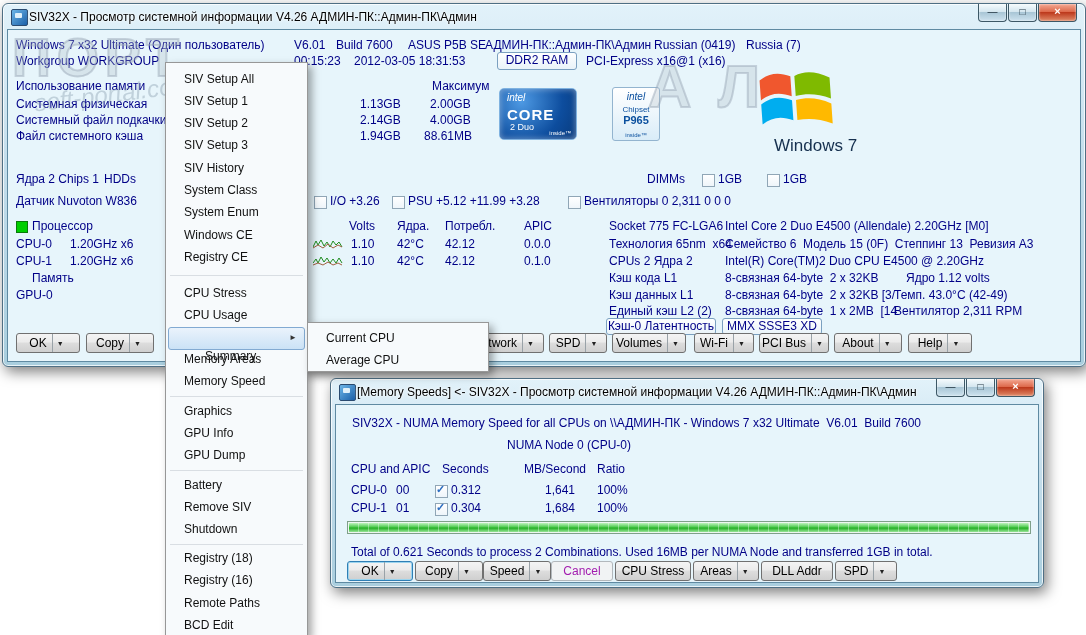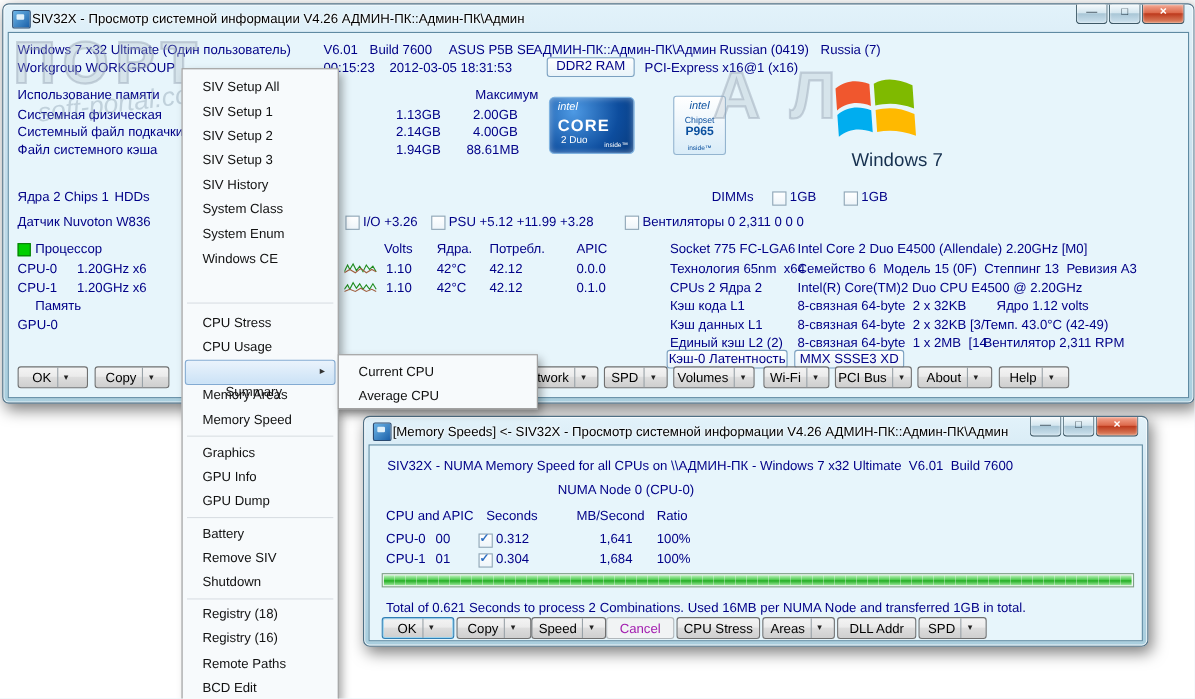--- a/index.html
+++ b/index.html
@@ -302,20 +302,21 @@
 
   <div class="menu" id="context-menu" style="left:165px;top:62px;width:141px;height:573px">
     <div class="mi" style="top:6px">SIV Setup All</div>
     <div class="mi" style="top:28px">SIV Setup 1</div>
     <div class="mi" style="top:50px">SIV Setup 2</div>
     <div class="mi" style="top:72px">SIV Setup 3</div>
     <div class="mi" style="top:95px">SIV History</div>
     <div class="mi" style="top:117px">System Class</div>
     <div class="mi" style="top:139px">System Enum</div>
     <div class="mi" style="top:162px">Windows CE</div>
+    <div class="mi" style="top:184px">Registry CE</div>
     <div class="msep" style="top:212px"></div>
     <div class="mi" style="top:220px">CPU Stress</div>
     <div class="mi" style="top:242px">CPU Usage</div>
     <div class="mi sel" style="top:264px">
       <span>Summary</span>
       <span class="arrow">►</span>
     </div>
     <div class="mi" style="top:308px">Memory Speed</div>
     <div class="mi" style="top:286px">Memory Areas</div>
     <div class="msep" style="top:333px"></div>

